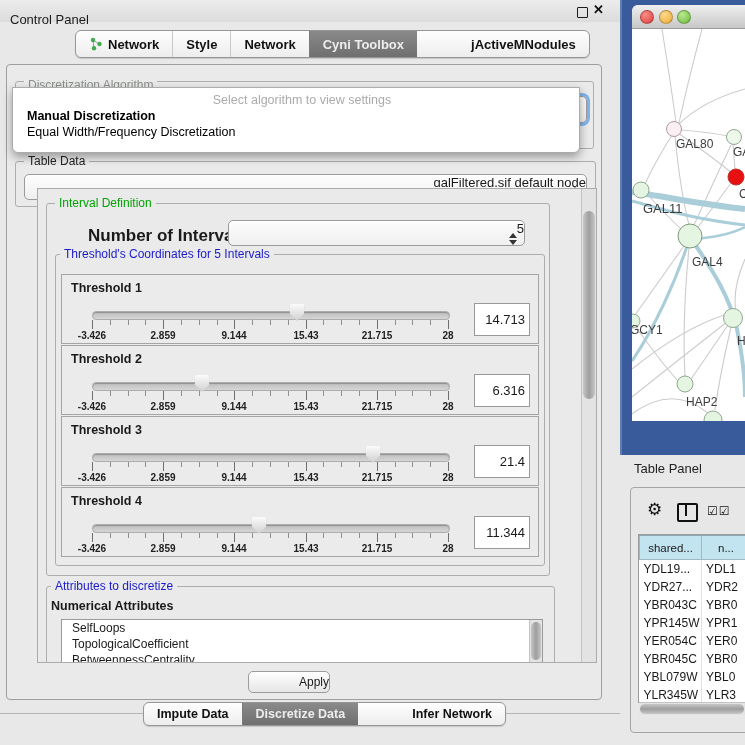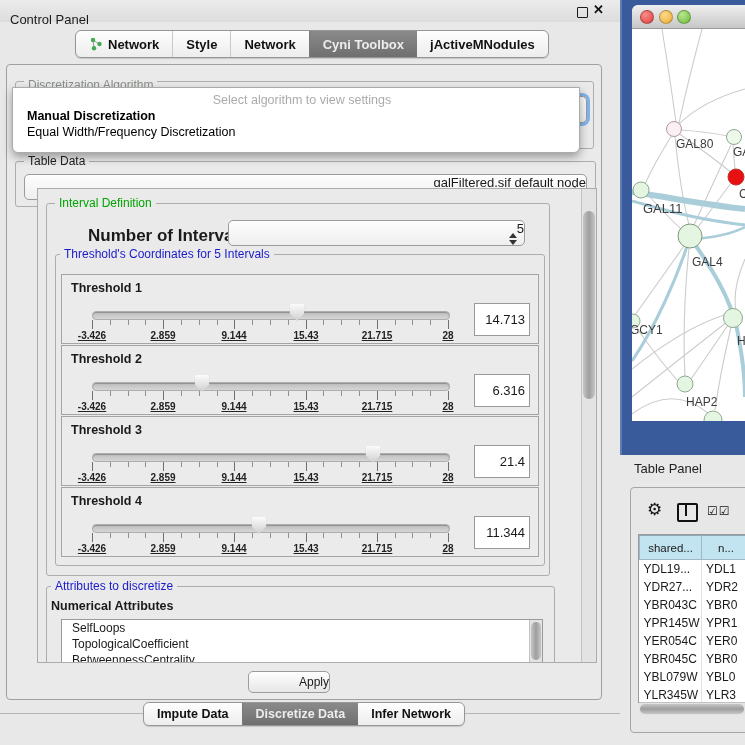--- a/index.html
+++ b/index.html
@@ -11,21 +11,21 @@
   #titlebar .wtitle{left:10px;top:12px;font-size:13px;color:#1c1c1c;}
   .float-btn{left:577px;top:7px;width:9px;height:9px;border:1.5px solid #1c1c1c;border-radius:1px;}
   .close-btn{left:593px;top:2px;font-size:13px;font-weight:700;color:#111;}
   
   .seg{display:flex;border:1px solid #969696;border-radius:6px;overflow:hidden;
        background:linear-gradient(#FEFEFE,#EDEDED);box-shadow:0 1px 1px rgba(0,0,0,.15);}
   .seg .tab{display:flex;align-items:center;gap:5px;padding:0 13px;font-size:13px;font-weight:600;
        color:#111;border-left:1px solid #C8C8C8;white-space:nowrap;height:26px;}
   .seg .tab:first-child{border-left:none;}
   .seg .tab.sel{background:linear-gradient(#8A8A8A,#6F6F6F);color:#EDEDED;border-left-color:#7a7a7a;}
-  .seg .tab.sel + .tab{border-left:none;}
+  .seg .tab.sel + .tab{border-left:none;margin-left:41px;}
   
   #mainpanel{left:6px;top:64px;width:594px;height:634px;background:#EAEAEA;
              border:1px solid #9F9F9F;border-radius:4px;}
   .group{position:absolute;border:1px solid #ADADAD;border-radius:3px;}
   .gtitle{position:absolute;top:-8px;left:8px;background:#EAEAEA;padding:0 4px;font-size:12px;line-height:14px;white-space:nowrap;}
   .green{color:#00A400;}
   .blue{color:#1A1ACC;}
   .gray{color:#8a8f8a;}
   
   .combo{position:absolute;background:linear-gradient(#FDFDFD,#EFEFEF);border:1px solid #9B9B9B;
@@ -54,21 +54,21 @@
          background:linear-gradient(#FBFBFB,#CFCFCF);
          clip-path:polygon(8% 0,92% 0,100% 12%,100% 55%,50% 100%,0 55%,0 12%);
          filter:drop-shadow(0 0 1px #808080);}
   .ticks{position:absolute;left:30px;top:45px;width:357px;height:10px;
          background-image:repeating-linear-gradient(90deg,#8F8F8F 0 1px,transparent 1px 17.8px);
          background-size:357px 5px;background-repeat:no-repeat;}
   .ticks::after{content:"";position:absolute;left:0;top:0;width:357px;height:9px;
          background-image:repeating-linear-gradient(90deg,#6F6F6F 0 1px,transparent 1px 71.2px);
          background-size:357px 9px;background-repeat:no-repeat;}
   .tlabels{position:absolute;left:30px;top:55px;width:356px;height:11px;}
-  .tlabels span{position:absolute;transform:translateX(-50%);font-size:10px;font-weight:700;color:#222;white-space:nowrap;text-decoration:underline;}
+  .tlabels span{position:absolute;transform:translateX(-50%);font-size:10px;font-weight:700;color:#222;white-space:nowrap;}
   .vbox{position:absolute;left:412px;top:28px;width:50px;height:29px;background:#fff;border:1px solid #999;
         font-size:13px;text-align:right;padding:2px 4px 0 0;line-height:27px;}
   
   #attrlist{position:absolute;left:14px;top:32px;width:480px;height:46px;background:#fff;border:1px solid #9a9a9a;overflow:hidden;}
   #attrlist .li{font-size:12px;line-height:16px;padding-left:10px;white-space:nowrap;}
   
   .pushbtn{position:absolute;background:linear-gradient(#FFFFFF,#E6E6E6);border:1px solid #9C9C9C;
            border-radius:5px;font-size:12px;text-align:right;padding-left:20px;}
   
   #bluebg{left:620px;top:0;width:125px;height:455px;background:#3A5B9B;border-left:2px solid #5E7DB4;}

